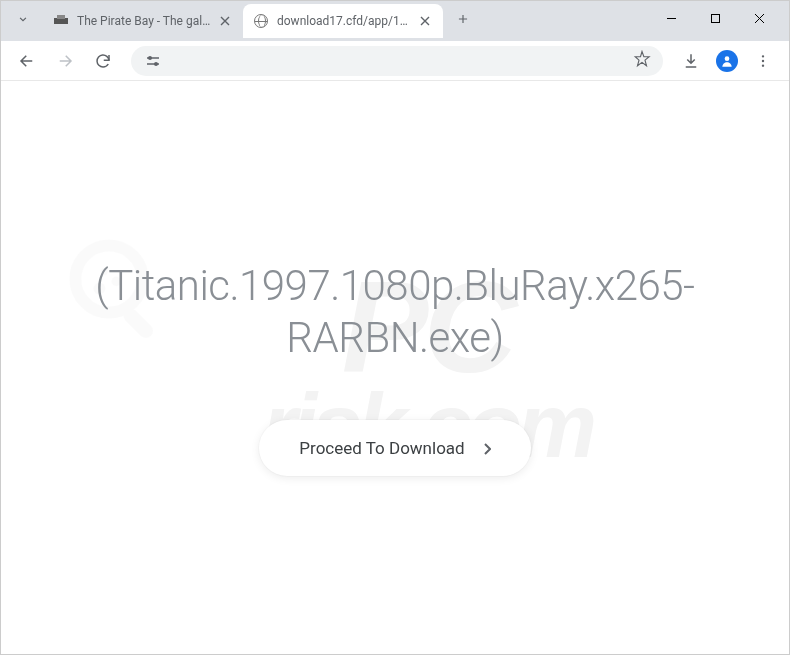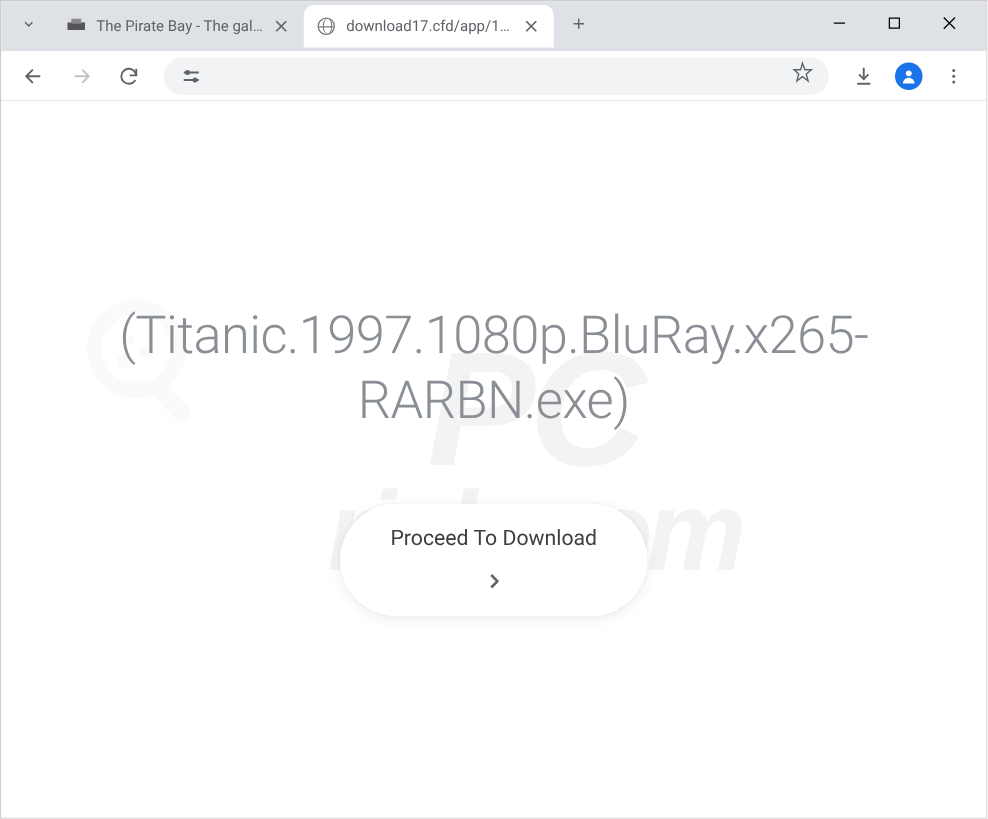--- a/index.html
+++ b/index.html
@@ -29,21 +29,21 @@
     .toolbar-right { display: flex; align-items: center; gap: 4px; }
     .tb-icon { width: 32px; height: 32px; display: flex; align-items: center; justify-content: center; border-radius: 50%; cursor: pointer; }
     
     .content { flex: 1; position: relative; background: #fff; overflow: hidden; }
     .watermark { position: absolute; top: 50%; left: 50%; transform: translate(-50%, -50%); font-size: 130px; font-weight: bold; font-style: italic; color: #f3f3f3; letter-spacing: -5px; line-height: 0.9; text-align: center; font-family: Arial, sans-serif; pointer-events: none; user-select: none; margin-left: 32px; }
     .watermark-line2 { font-size: 90px; }
     .wm-magnifier { position: absolute; top: 150px; left: 60px; opacity: 0.08; }
     
     .page-content { position: absolute; top: 0; left: 0; right: 0; bottom: 0; display: flex; flex-direction: column; align-items: center; justify-content: center; padding: 20px; }
     .filename { font-size: 42px; font-weight: 300; color: #8a8f95; text-align: center; line-height: 1.25; letter-spacing: -0.5px; }
-    .download-btn { margin-top: 55px; background: #fff; border: none; padding: 18px 40px; border-radius: 999px; font-size: 17px; color: #3c4043; cursor: pointer; box-shadow: 0 2px 10px rgba(0,0,0,0.08), 0 0 0 1px rgba(0,0,0,0.02); display: flex; align-items: center; gap: 18px; font-family: inherit; flex-direction: column; }
+    .download-btn { margin-top: 55px; background: #fff; border: none; padding: 18px 40px; border-radius: 999px; font-size: 17px; color: #3c4043; cursor: pointer; box-shadow: 0 2px 10px rgba(0,0,0,0.08), 0 0 0 1px rgba(0,0,0,0.02); display: flex; align-items: flex-end; gap: 18px; font-family: inherit; }
     .download-btn .chevron { font-size: 14px; color: #5f6368; font-weight: bold; }
     
     .globe-icon { width: 14px; height: 14px; border: 1px solid #777; border-radius: 50%; position: relative; }
     .globe-icon::before { content: ''; position: absolute; top: 0; bottom: 0; left: 50%; width: 6px; margin-left: -3px; border: 1px solid #777; border-radius: 50%; border-top: none; border-bottom: none; }
     .globe-icon::after { content: ''; position: absolute; left: 0; right: 0; top: 50%; height: 1px; margin-top: -0.5px; background: #777; }
     
     .printer-icon { width: 14px; height: 12px; position: relative; }
     .printer-icon::before { content: ''; position: absolute; top: 3px; left: 0; right: 0; height: 6px; background: #555; }
     .printer-icon::after { content: ''; position: absolute; top: 0; left: 3px; right: 3px; height: 4px; background: #888; }
     

